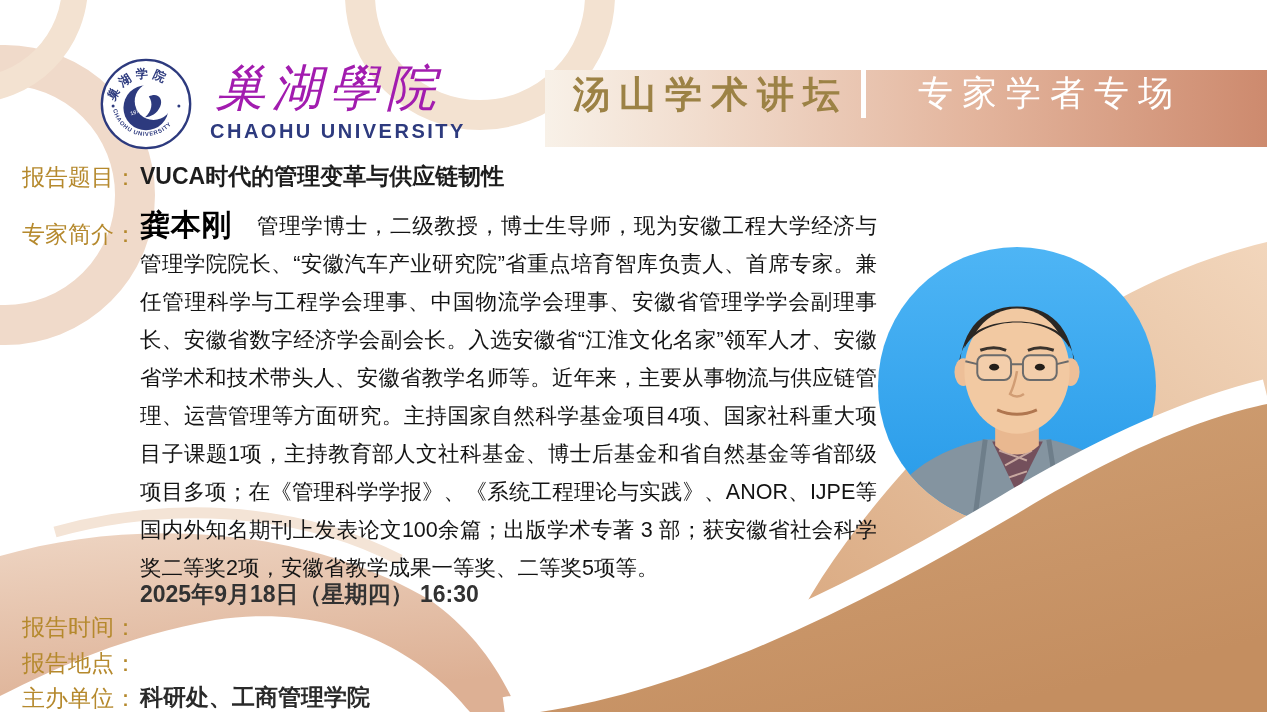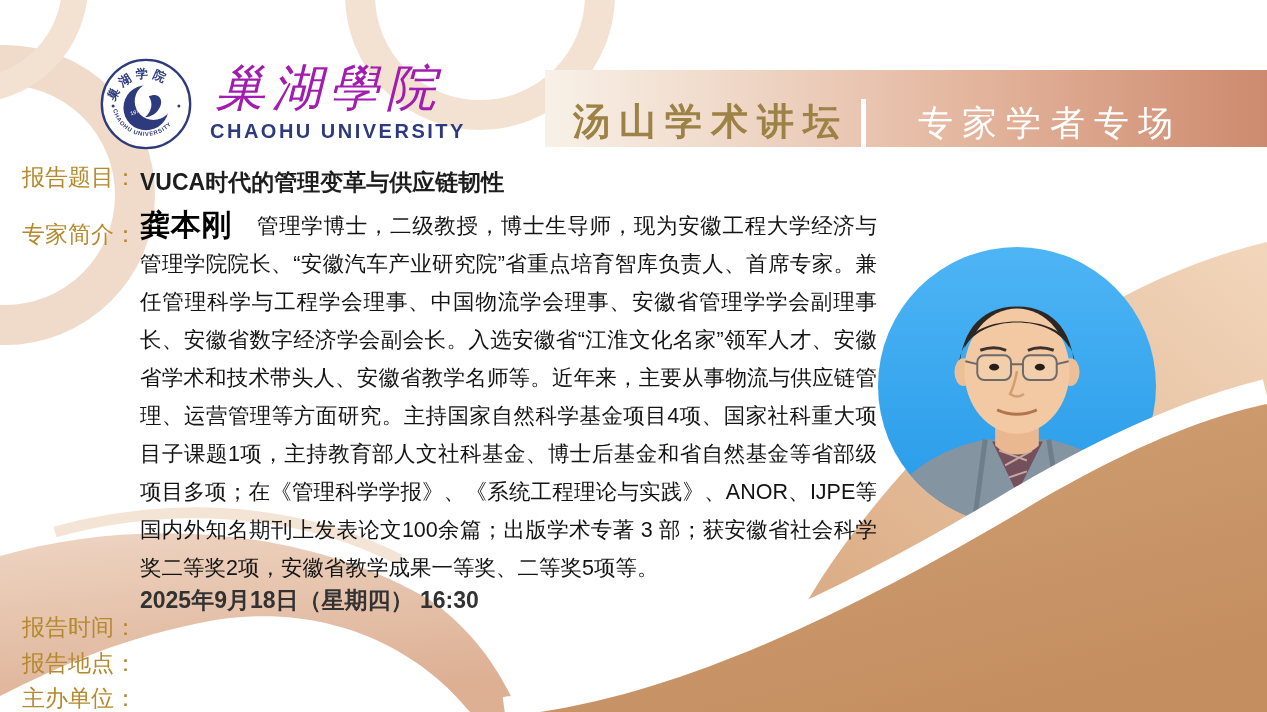--- a/index.html
+++ b/index.html
@@ -27,38 +27,38 @@
   }
   .uni-en{
     position:absolute;left:210px;top:120px;
     font-size:20px;font-weight:bold;color:#2d3a7e;letter-spacing:2.5px;white-space:nowrap;
   }
 
   
   .banner{
     position:absolute;left:545px;top:70px;width:722px;height:77px;
     background:linear-gradient(90deg,#f8f1e8 0%,#f1dccd 22%,#e3b49c 60%,#cd8a6e 100%);
-    display:flex;align-items:flex-end;
+    display:flex;align-items:flex-start;
   }
   .banner-title{
     font-size:37px;font-weight:bold;color:#9c8245;letter-spacing:9px;
     margin-left:28px;white-space:nowrap;
   }
   .banner-divider{width:5px;height:48px;background:#ffffff;margin-left:12px;}
   .banner-subtitle{
     font-family:"DejaVu Serif","Liberation Serif",serif;
     font-size:35px;color:#ffffff;letter-spacing:9px;margin-left:52px;white-space:nowrap;
   }
 
   
   .row-label{
     position:absolute;left:22px;font-size:23px;color:#b5892d;white-space:nowrap;
   }
   .row-value{
-    position:absolute;left:140px;font-size:23px;font-weight:bold;color:#1d1d1d;white-space:nowrap;margin-top:6px;
+    position:absolute;left:140px;font-size:23px;font-weight:bold;color:#1d1d1d;white-space:nowrap;
   }
   .lbl-title{top:162px;}  .val-title{top:161px;}
   .lbl-bio{top:219px;font-family:Liberation Serif, serif;}
   .lbl-time{top:580px;margin-top:32px;}   .val-time{top:579px;color:#323232;}
   .lbl-place{top:632px;margin-top:16px;}  .val-place{top:631px;color:#2a2a2a;}
   .lbl-host{top:683px;}   .val-host{top:682px;color:#2a2a2a;}
 
   .bio{
     position:absolute;left:140px;top:206px;width:737px;
     font-size:21.5px;line-height:38px;color:#141414;text-align:justify;margin:0;
@@ -186,15 +186,16 @@
     <p class="bio">
       <span class="bio-name">龚本刚</span><span>管理学博士，二级教授，博士生导师，现为安徽工程大学经济与管理学院院长、“安徽汽车产业研究院”省重点培育智库负责人、首席专家。兼任管理科学与工程学会理事、中国物流学会理事、安徽省管理学学会副理事长、安徽省数字经济学会副会长。入选安徽省“江淮文化名家”领军人才、安徽省学术和技术带头人、安徽省教学名师等。近年来，主要从事物流与供应链管理、运营管理等方面研究。主持国家自然科学基金项目4项、国家社科重大项目子课题1项，主持教育部人文社科基金、博士后基金和省自然基金等省部级项目多项；在《管理科学学报》、《系统工程理论与实践》、ANOR、IJPE等国内外知名期刊上发表论文100余篇；出版学术专著 3 部；获安徽省社会科学奖二等奖2项，安徽省教学成果一等奖、二等奖5项等。</span>
     </p>
 
     <div class="row-label lbl-time">报告时间：</div>
     <div class="row-value val-time">2025年9月18日（星期四） 16:30</div>
 
     <div class="row-label lbl-place">报告地点：</div>
 
     <div class="row-label lbl-host">主办单位：</div>
+    <div class="row-value val-host">科研处、工商管理学院</div>
 
   </div>
 </div>
 
 </body></html>

